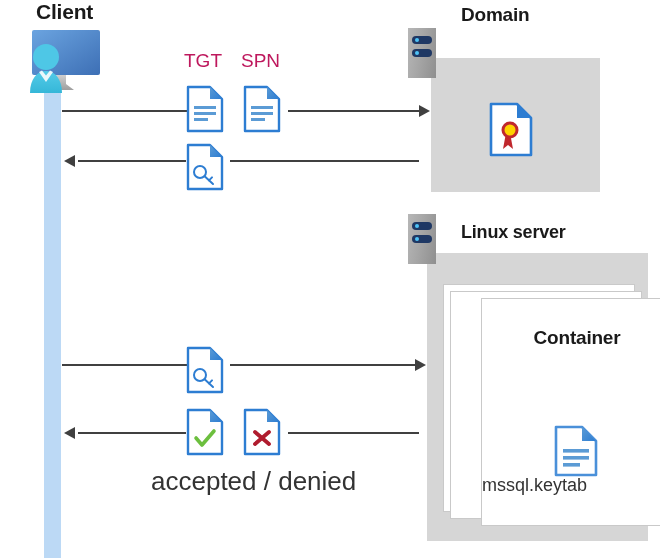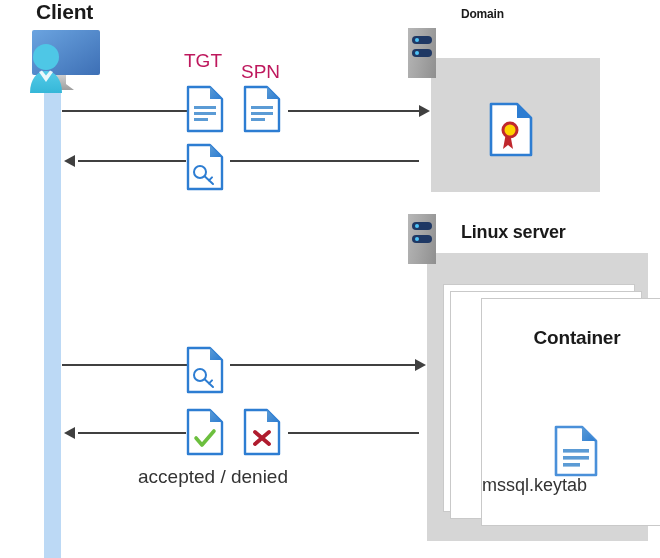--- a/index.html
+++ b/index.html
@@ -35,21 +35,21 @@
     letter-spacing: -0.2px;
   }
   .client-title {
     left: 36px;
     top: 0px;
     font-size: 21px;
   }
   .dc-title {
     left: 461px;
     top: 2px;
-    font-size: 12px;
+    font-size: 19px;
     line-height: 25px;
     width: 160px;
   }
   .linux-title {
     left: 461px;
     top: 222px;
     font-size: 18px;
   }
   .container-title {
     left: 0px;
@@ -134,25 +134,25 @@
     height: 48px;
   }
   .doc svg { display: block; }
 
   
   .lbl {
     color: #be185d;
     font-size: 19px;
   }
   #tgt-label { left: 184px; top: 50px; }
-  #spn-label { left: 241px; top: 50px; margin-top: 11px; }
+  #spn-label { left: 241px; top: 50px; }
   #accepted-denied {
-    left: 138px;
+    left: 151px;
     top: 466px;
-    font-size: 19px;
+    font-size: 26px;
     color: #333333;
   }
   #keytab-label {
     left: 0;
     top: 176px;
     width: 100%;
     text-align: left;
     font-size: 18px;
     color: #333333;
   }

